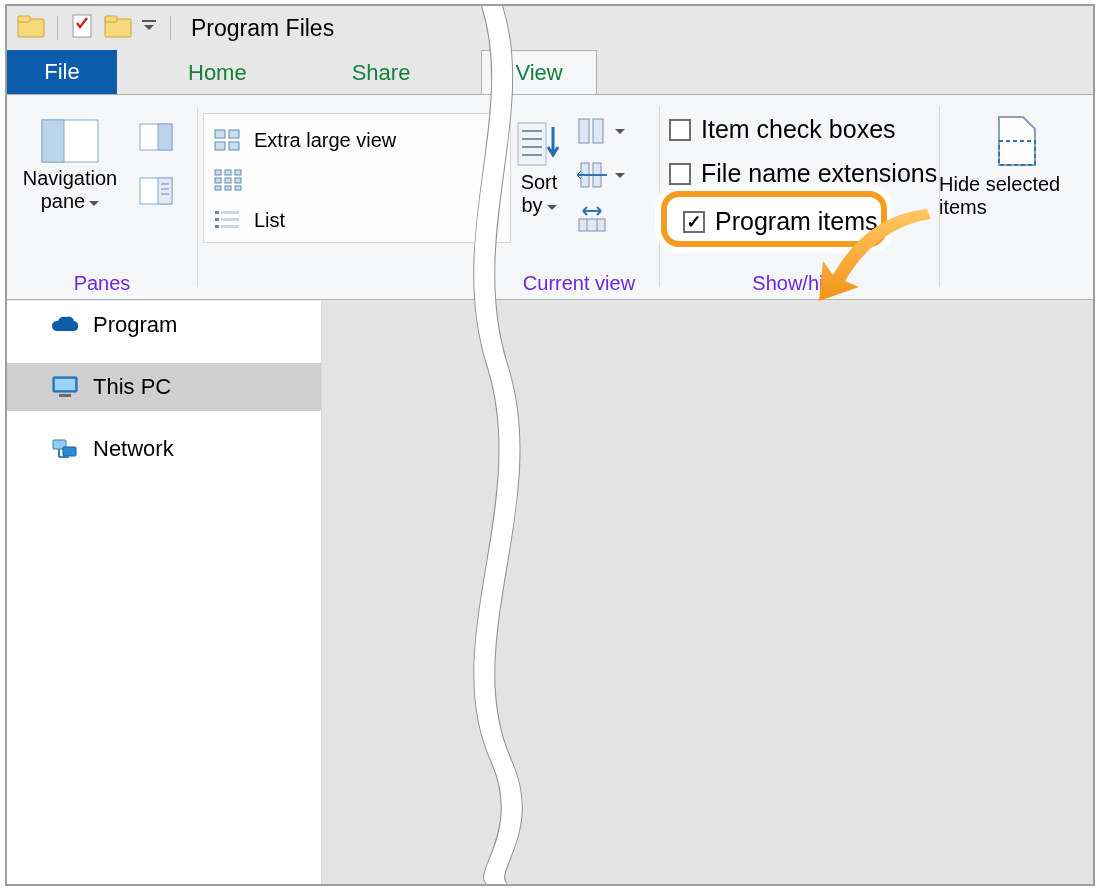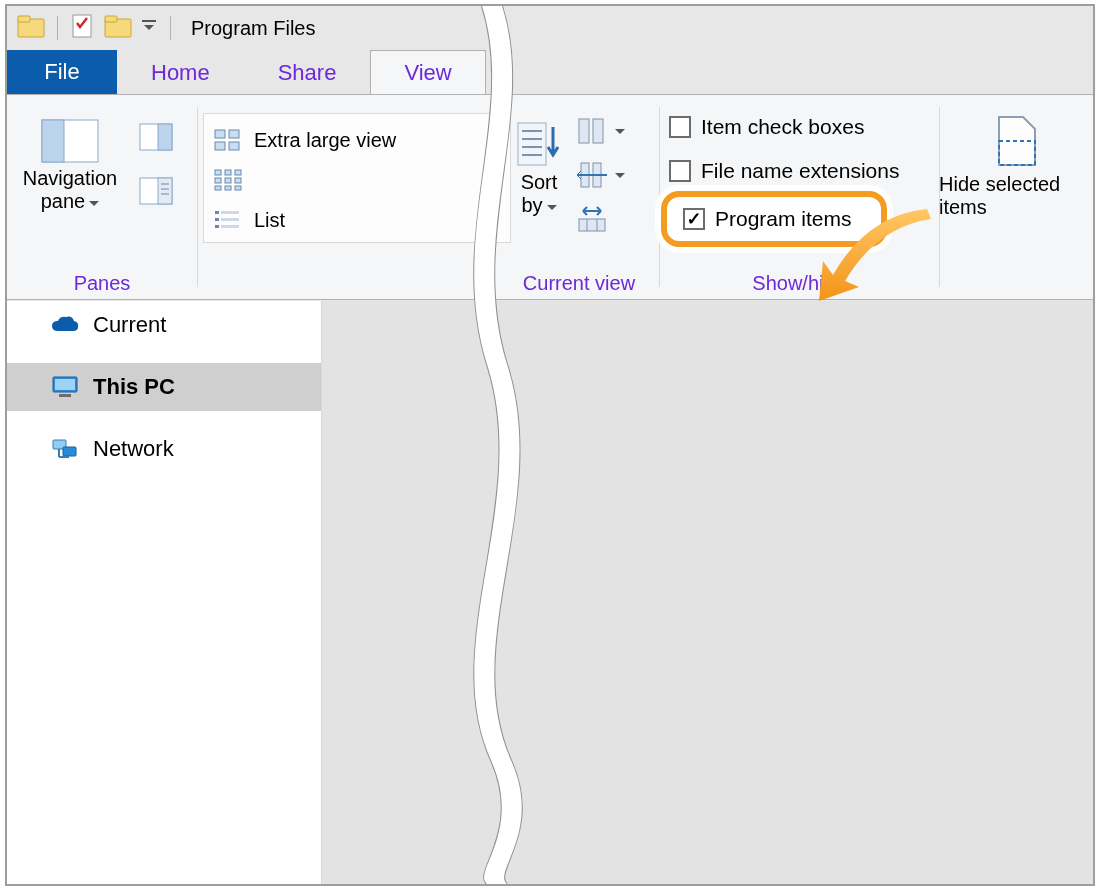--- a/index.html
+++ b/index.html
@@ -50,21 +50,21 @@
     gap: 4px;
     background: var(--win-bg);
   }
   .sep {
     width: 0;
     height: 24px;
     border-left: 1px solid var(--border-dark);
     margin: 0 8px;
   }
   .title-text {
-    font-size: 20px;
+    font-size: 23px;
     color: #000;
     margin-left: 8px;
   }
 
   
   .tabstrip {
     display: flex;
     align-items: flex-end;
     height: 44px;
     background: var(--win-bg);
@@ -78,24 +78,25 @@
     background: var(--file-tab-blue);
     color: #fff;
     font-size: 22px;
   }
   .tab {
     height: 44px;
     padding: 0 33px;
     display: flex;
     align-items: center;
     font-size: 22px;
-    color: #6d28d9;
+    color: #15803d;
     border: 1px solid transparent;
     border-bottom: none;
     box-sizing: border-box;
+    margin-left: 37px;
   }
   .tab.active {
     background: var(--ribbon-bg);
     border-color: var(--border-dark);
   }
 
   
   .ribbon {
     position: relative;
     height: 206px;
@@ -199,21 +200,21 @@
   .mini-btn svg { display:block; }
 
   
   .g-showhide { left: 652px; width: 280px; }
   .check-row {
     position: absolute;
     left: 10px;
     display: flex;
     align-items: center;
     gap: 10px;
-    font-size: 21px;
+    font-size: 25px;
     color: #000;
     white-space: nowrap;
   }
   .check-box {
     width: 22px; height: 22px;
     border: 2px solid #6c6c6c;
     background: #fff;
     box-sizing: border-box;
     display: flex;
     align-items: center;
@@ -269,21 +270,20 @@
   .tree-item {
     display: flex;
     align-items: center;
     height: 48px;
     padding-left: 44px;
     gap: 14px;
     font-size: 22px;
   }
   .tree-item.selected {
     background: var(--selected-row);
-    font-weight: bold;
   }
   .tree-item svg { flex: 0 0 28px; }
   .tree-spacer { height: 14px; }
 
   
   .content {
     position: absolute;
     left: 315px; right: 0; top: 295px; bottom: 0;
     background: #e3e3e3;
   }
@@ -499,21 +499,21 @@
       </defs>
       <path d="M110 4 Q50 10 16 70 L6 56 L2 96 L42 82 L28 76 Q60 22 114 14 Z" fill="url(#arrg)"></path>
     </svg>
   </div>
 
   <div class="navtree">
     <div class="tree-item">
       <svg width="28" height="20" viewBox="0 0 28 20">
         <path d="M7 16 Q1 16 1 11 Q1 6 7 6 Q9 1 15 2 Q21 0 23 6 Q28 7 27 12 Q27 16 22 16 Z" fill="#0b5cab"></path>
       </svg>
-      <span>Current</span>
+      <span>Program</span>
     </div>
     <div class="tree-spacer"></div>
     <div class="tree-item selected">
       <svg width="28" height="24" viewBox="0 0 28 24">
         <rect x="2" y="2" width="24" height="15" rx="1" fill="#2a8cd8" stroke="#1b5e9e"></rect>
         <rect x="4" y="4" width="20" height="11" fill="#9fd2f6"></rect>
         <rect x="8" y="19" width="12" height="3" fill="#6c6c6c"></rect>
       </svg>
       <span>This PC</span>
     </div>

